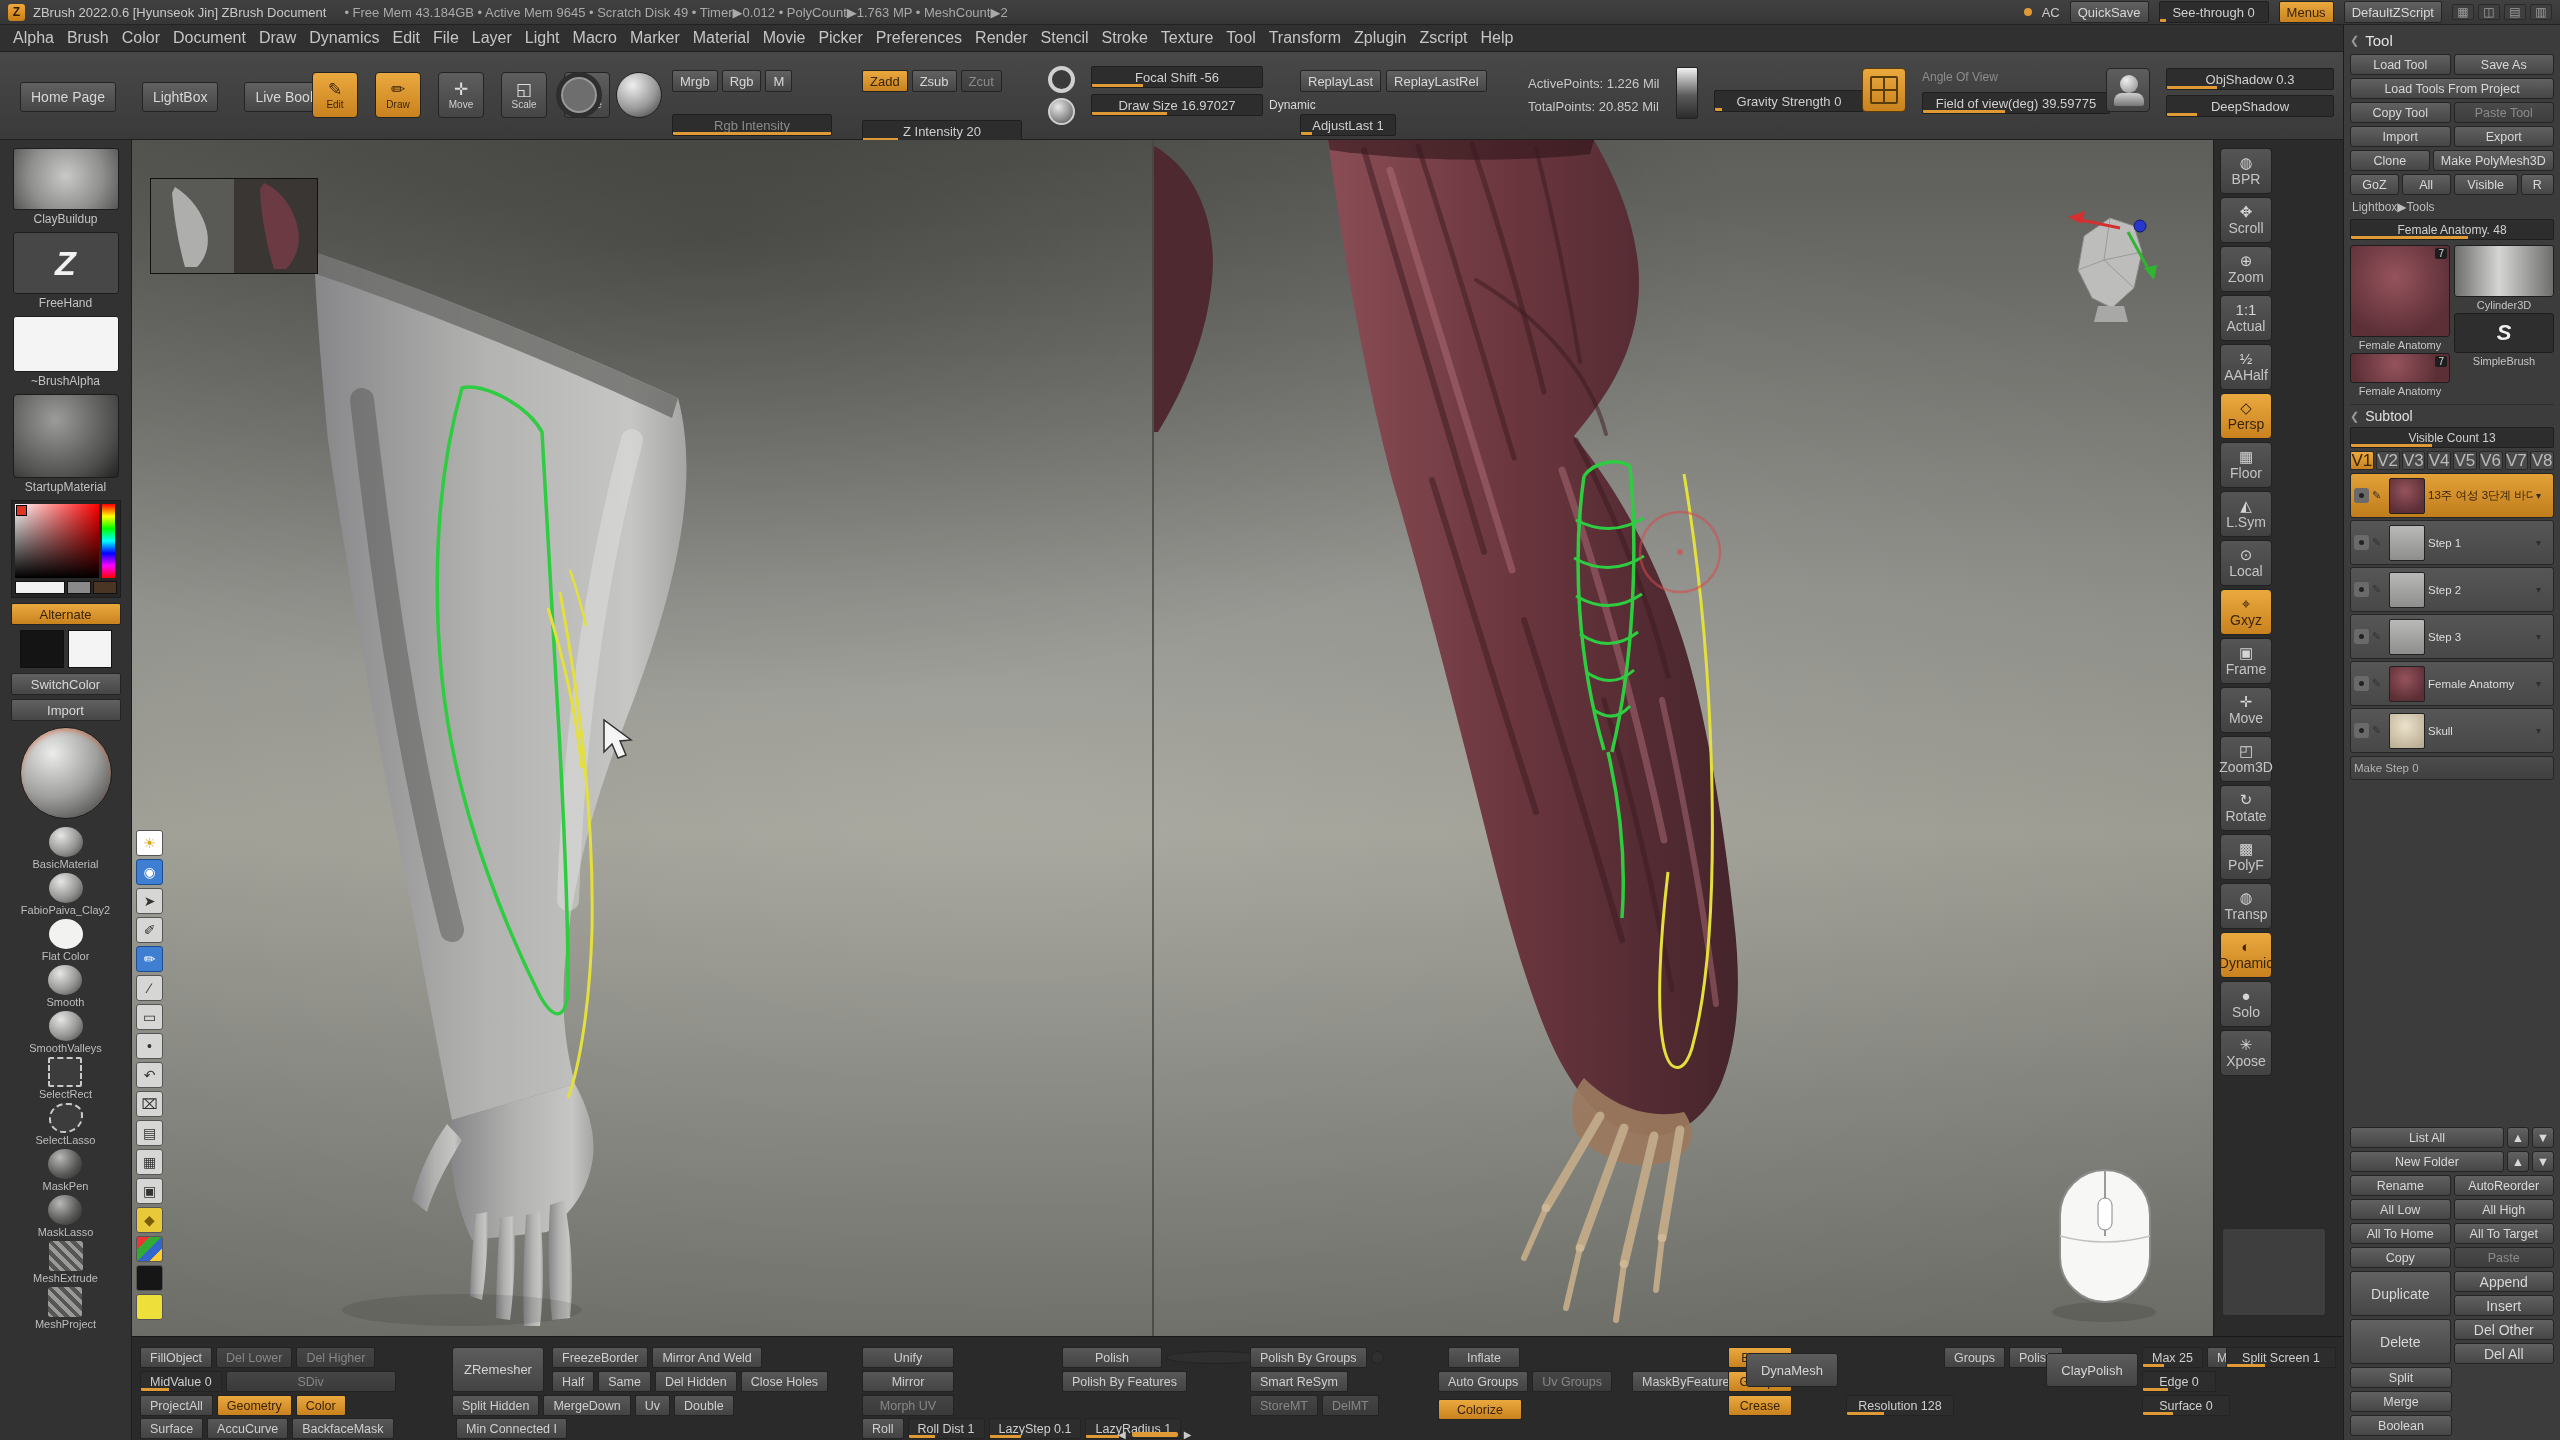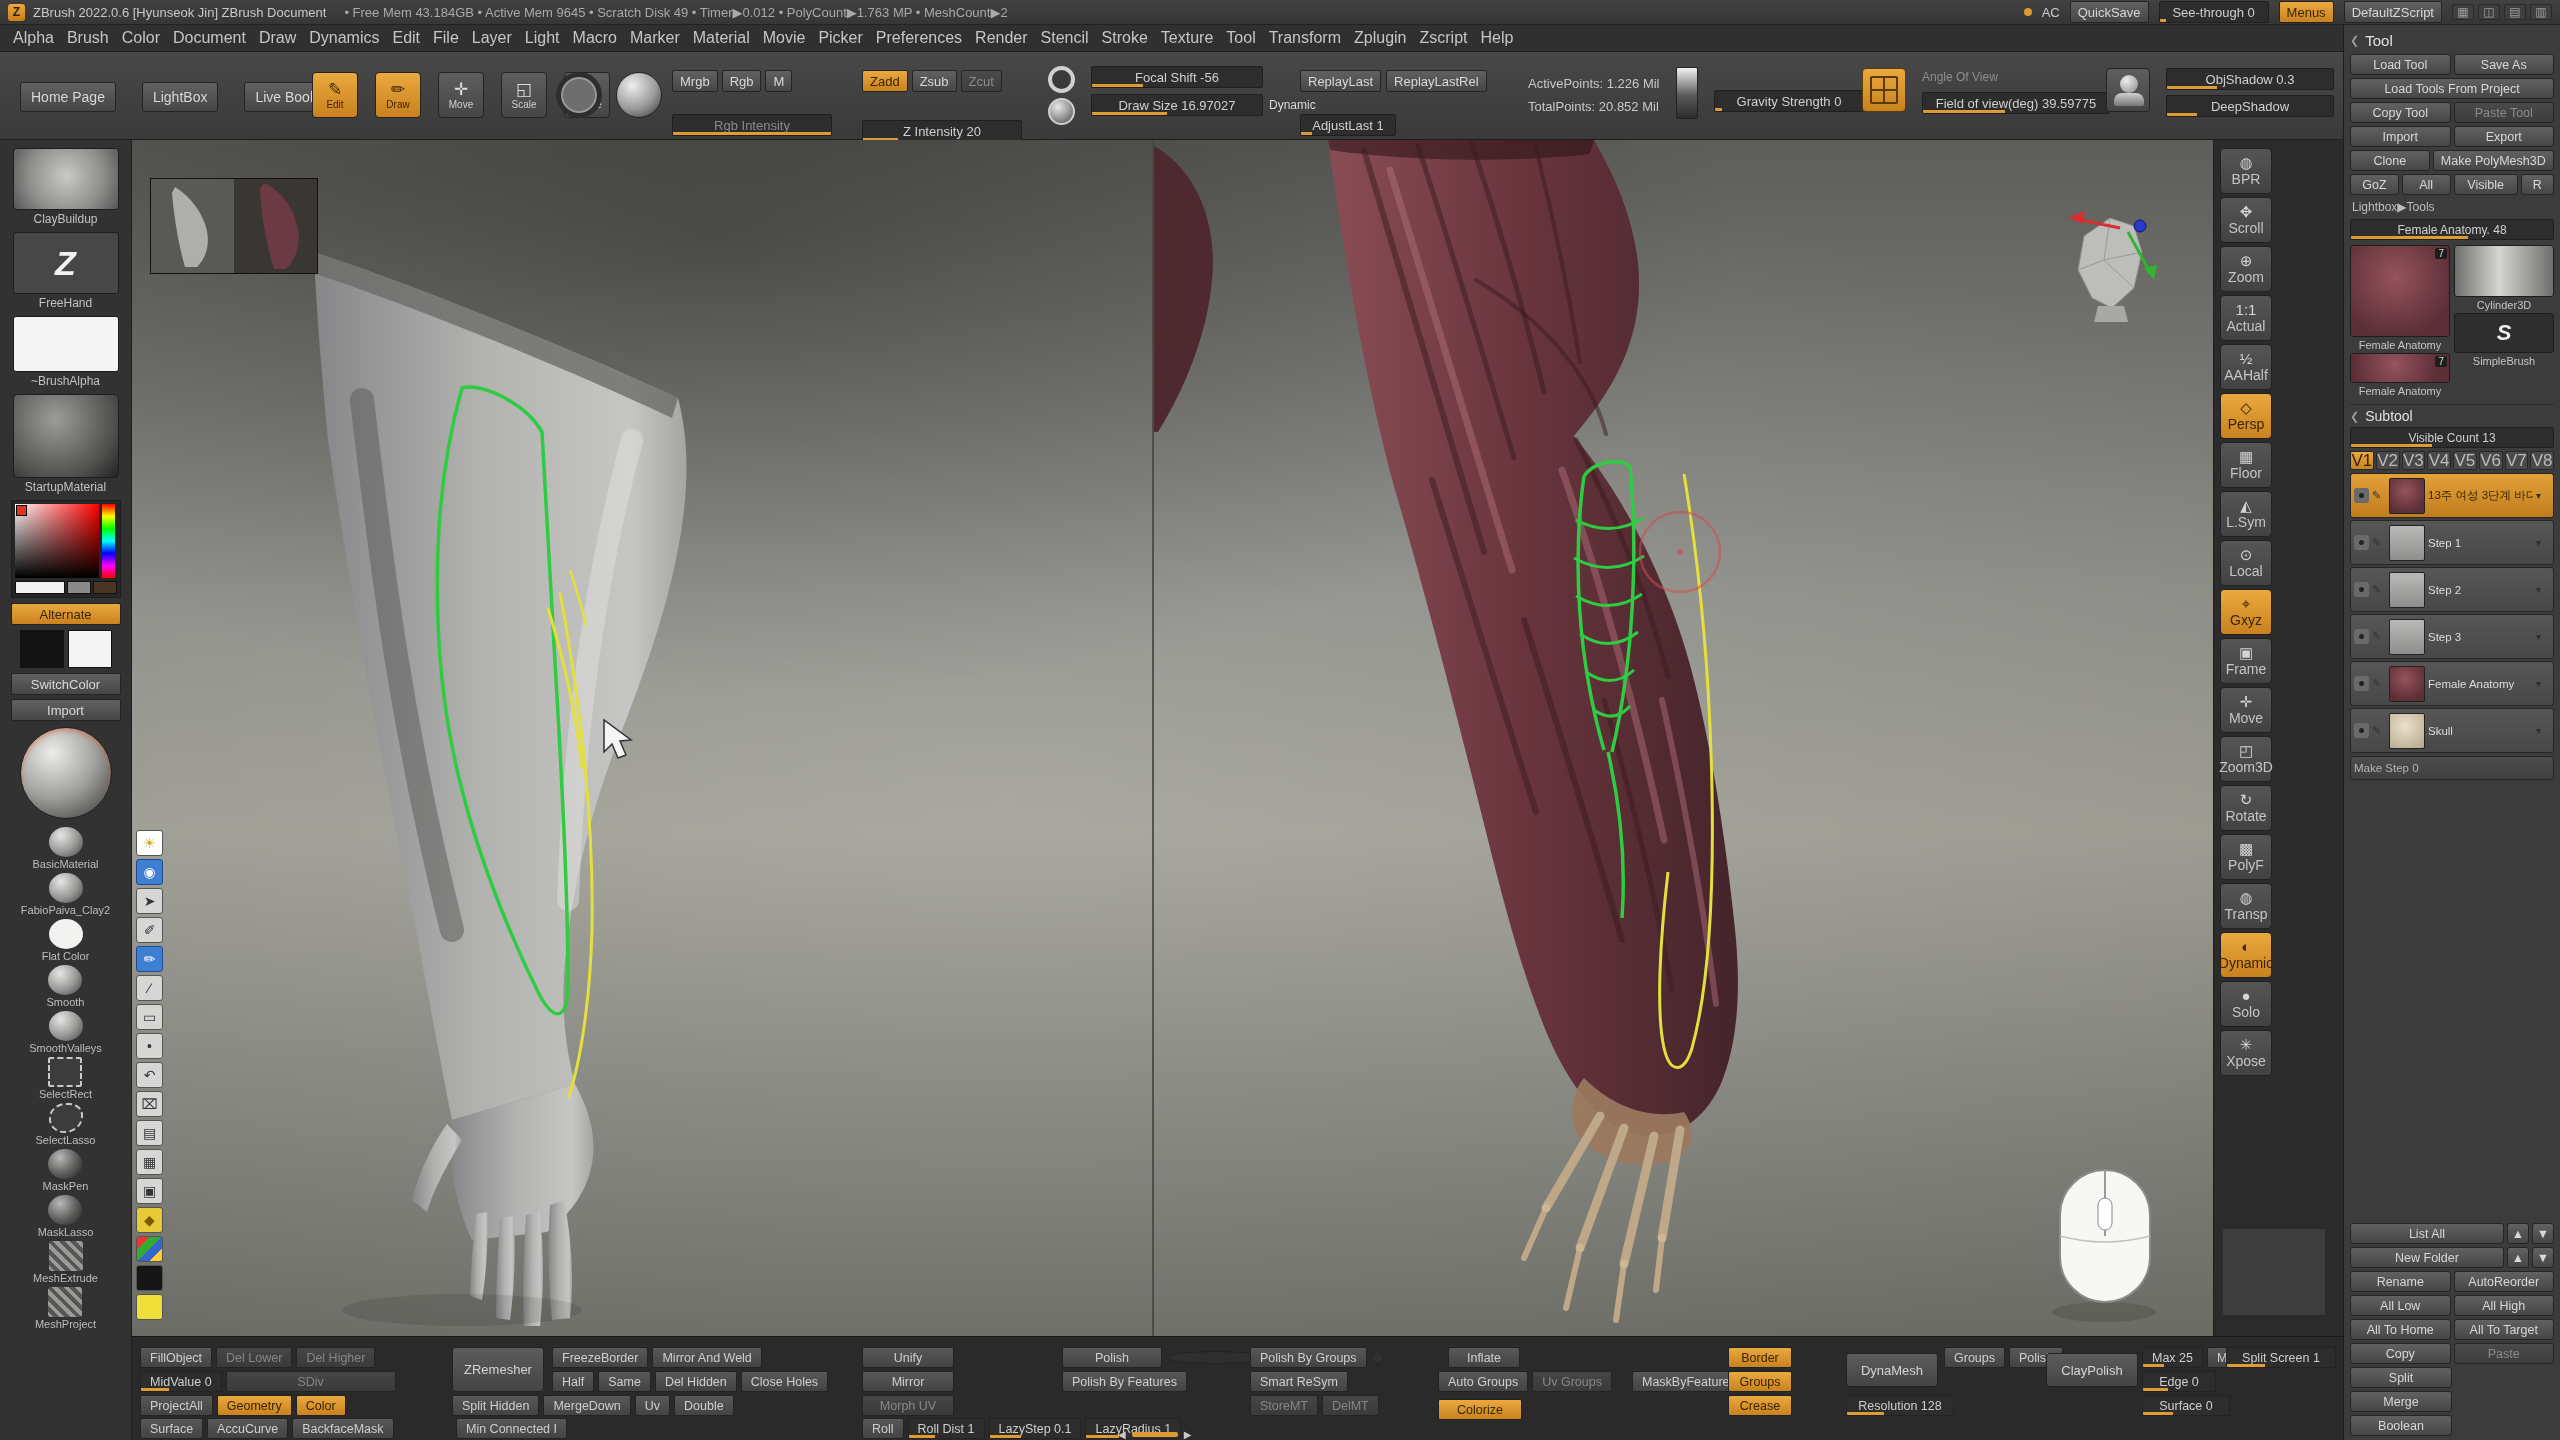--- a/index.html
+++ b/index.html
@@ -809,20 +809,28 @@
     <button class="btn f1">All High</button>
   </div>
   <div class="trow">
     <button class="btn f1">All To Home</button>
     <button class="btn f1">All To Target</button>
   </div>
   <div class="trow">
     <button class="btn f1">Copy</button>
     <button class="btn f1 dim">Paste</button>
   </div>
+  <div class="tgrid">
+    <button class="btn gspan">Duplicate</button>
+    <button class="btn">Append</button>
+    <button class="btn">Insert</button>
+    <button class="btn gspan">Delete</button>
+    <button class="btn">Del Other</button>
+    <button class="btn">Del All</button>
+  </div>
   <div class="trow">
       <button class="btn half">Split</button>
     </div>
   <div class="trow">
       <button class="btn half">Merge</button>
     </div>
   <div class="trow">
       <button class="btn half">Boolean</button>
     </div>
 </aside>
@@ -918,21 +926,21 @@
 
   <div class="row" style="left:1500px;top:34px">
       <span class="bb-btn">MaskByFeature</span>
     </div>
   <div class="col" style="left:1596px;top:10px">
       <span class="bb-btn orange" style="min-width:64px">Border</span>
       <span class="bb-btn orange" style="min-width:64px">Groups</span>
       <span class="bb-btn orange" style="min-width:64px">Crease</span>
     </div>
 
-  <span class="bigbb" style="left:1714px;top:16px;width:92px;height:34px">DynaMesh</span>
+  <span class="bigbb" style="left:1614px;top:16px;width:92px;height:34px">DynaMesh</span>
   <div class="row" style="left:1812px;top:10px">
       <span class="bb-btn">Groups</span>
       <span class="bb-btn">Polish</span>
     </div>
   <span class="bb-btn slider" style="position:absolute;left:1714px;top:58px;width:108px">Resolution 128</span>
   <span class="bigbb" style="left:1914px;top:16px;width:92px;height:34px">ClayPolish</span>
 
   <div class="row" style="left:2010px;top:10px">
       <span class="bb-btn slider">Max 25</span>
       <span class="bb-btn">Min</span>

